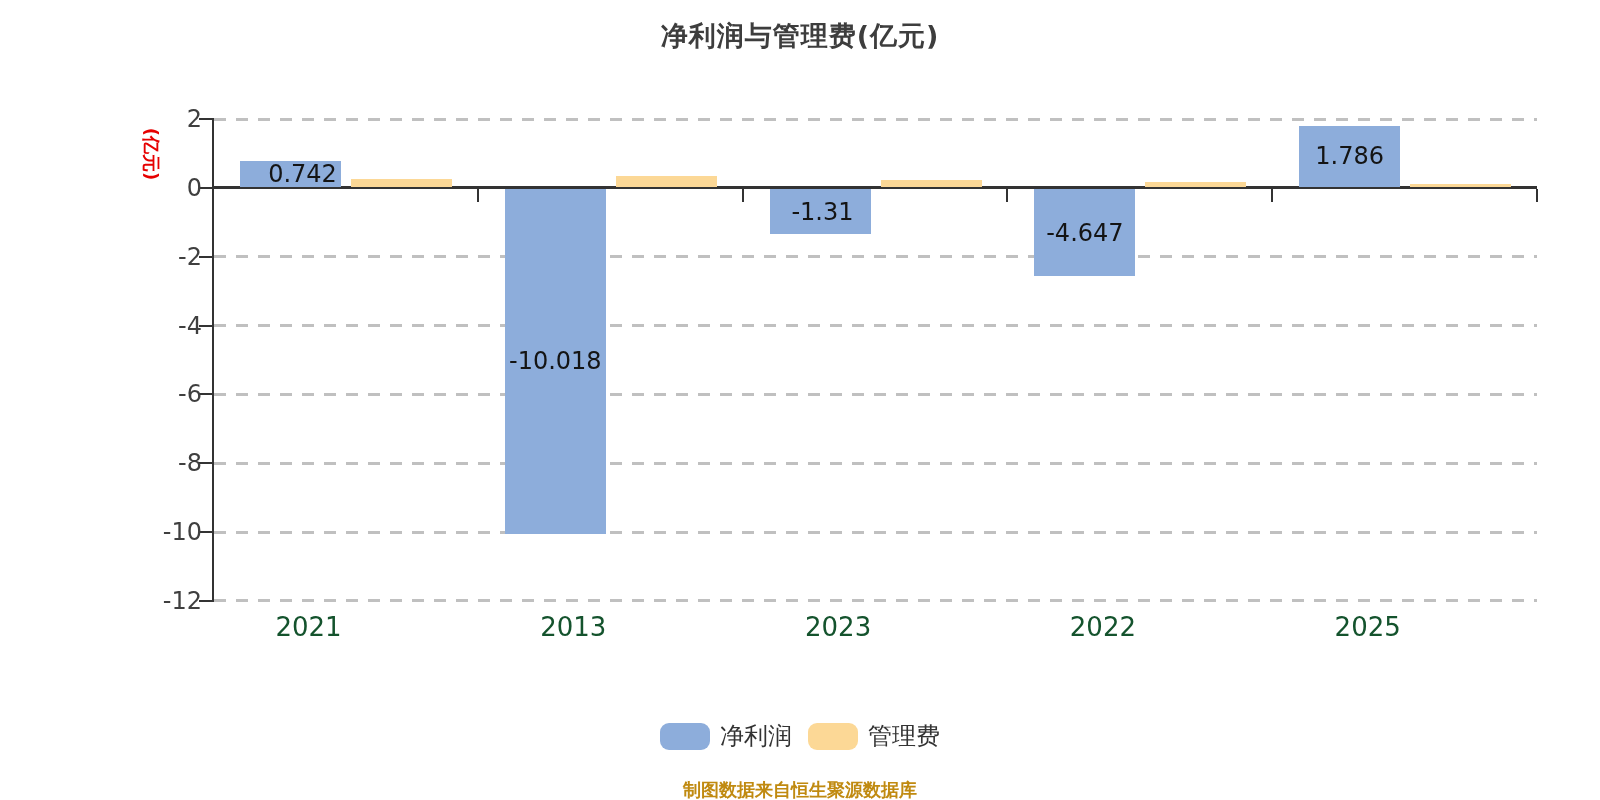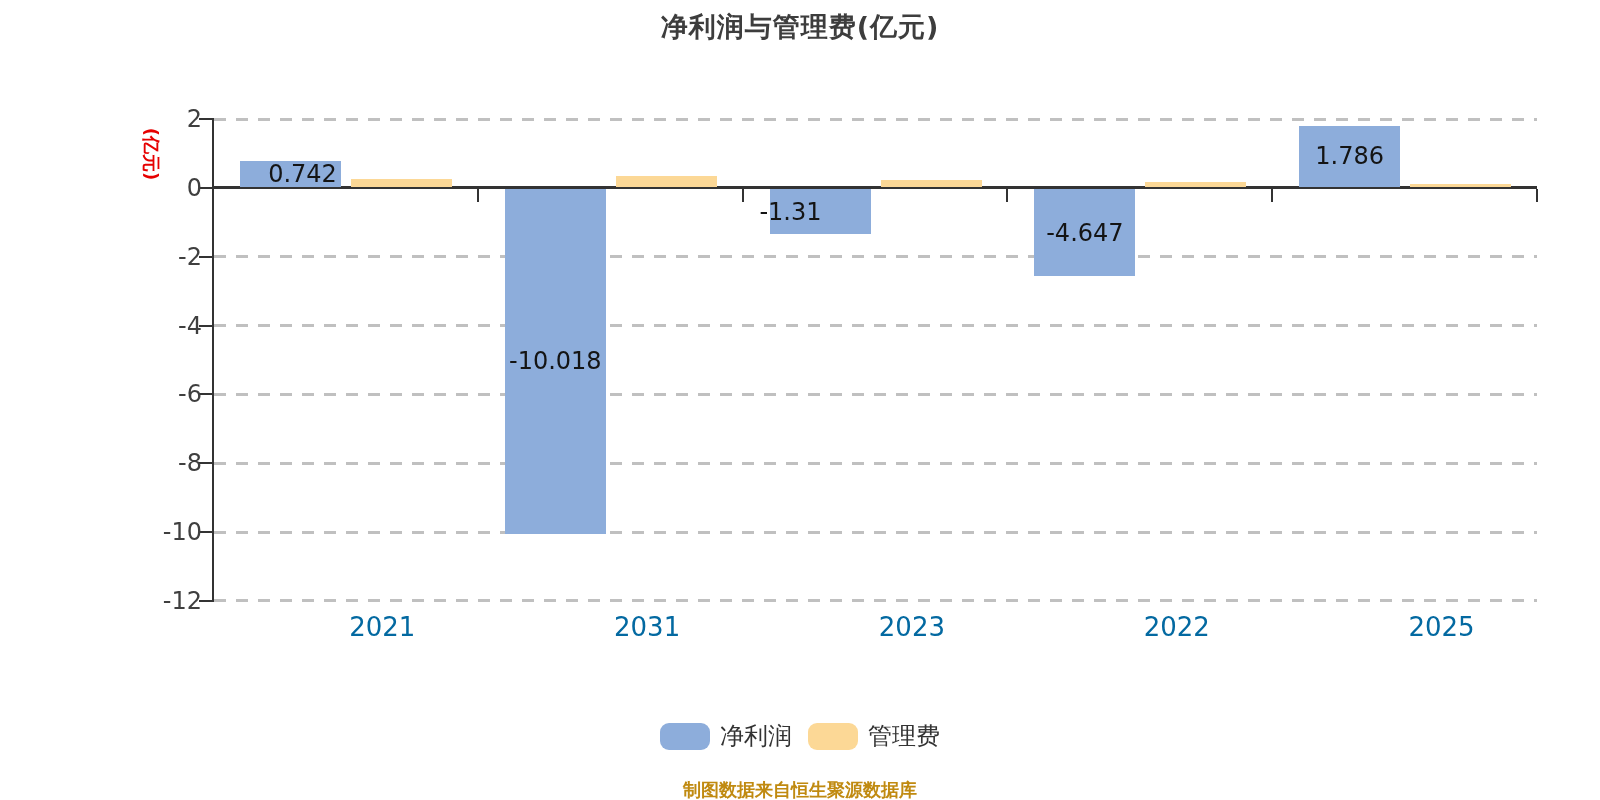--- a/index.html
+++ b/index.html
@@ -2,40 +2,40 @@
 <html><head>
 <meta charset="utf-8">
 <style>
   html, body { margin: 0; padding: 0; }
   body {
     width: 1600px; height: 800px; position: relative;
     background: #ffffff; overflow: hidden;
     font-family: "DejaVu Sans", "Liberation Sans", sans-serif;
   }
   #chart-title {
-    position: absolute; left: 0; top: 9px; width: 1600px;
+    position: absolute; left: 0; top: 18px; width: 1600px;
     text-align: center; font-size: 27px; font-weight: bold; color: #3d3d3d;
     letter-spacing: 1px;
   }
   #y-unit-label {
     position: absolute; left: 151px; top: 154px;
     transform: translate(-50%, -50%) rotate(90deg);
     white-space: nowrap; font-size: 18px; font-weight: bold; color: #e60000;
   }
   #plot { position: absolute; left: 0; top: 0; width: 1600px; height: 800px; }
   .gridline { position: absolute; height: 3px; }
   .solidline { position: absolute; background: #333333; }
   .tick { position: absolute; background: #333333; }
   .ylab {
     position: absolute; width: 70px; text-align: right;
     font-size: 24px; color: #3f3f3f; line-height: 28px; height: 28px;
   }
   .xlab {
-    position: absolute; width: 140px; text-align: right;
-    font-size: 26px; color: #0369a1; line-height: 30px; height: 30px;
+    position: absolute; width: 140px; text-align: left;
+    font-size: 26px; color: #14532d; line-height: 30px; height: 30px;
   }
   .bar { position: absolute; }
   .vlab {
     position: absolute; text-align: center; font-size: 24px; color: #141414;
     line-height: 30px; height: 30px; white-space: nowrap;
   }
   #legend {
     position: absolute; left: 0; top: 723px; width: 1600px; height: 27px;
     display: flex; justify-content: center; align-items: center; gap: 16px;
   }
@@ -82,32 +82,32 @@
       <div class="tick" style="left: 476.8px; top: 189px; width: 2px; height: 13px;"></div>
       <div class="tick" style="left: 741.6px; top: 189px; width: 2px; height: 13px;"></div>
       <div class="tick" style="left: 1006.4px; top: 189px; width: 2px; height: 13px;"></div>
       <div class="tick" style="left: 1271.2px; top: 189px; width: 2px; height: 13px;"></div>
       <div class="tick" style="left: 1536px; top: 189px; width: 2px; height: 13px;"></div>
       <div class="bar" style="left: 240px; top: 161.475px; width: 101px; height: 25.5248px; background: rgb(141, 173, 219);"></div>
       <div class="vlab" style="left: 240px; top: 159.238px; width: 101px; margin-left: 12px;">0.742</div>
       <div class="bar" style="left: 504.8px; top: 189px; width: 101px; height: 344.619px; background: rgb(141, 173, 219);"></div>
       <div class="vlab" style="left: 504.8px; top: 346.31px; width: 101px;">-10.018</div>
       <div class="bar" style="left: 769.6px; top: 189px; width: 101px; height: 45.064px; background: rgb(141, 173, 219);"></div>
-      <div class="vlab" style="left: 740px; top: 196.532px; width: 101px;">-1.31</div>
+      <div class="vlab" style="left: 772px; top: 196.532px; width: 101px;">-1.31</div>
       <div class="bar" style="left: 1034.4px; top: 189px; width: 101px; height: 87.3416px; background: rgb(141, 173, 219);"></div>
       <div class="vlab" style="left: 1034.4px; top: 217.671px; width: 101px;">-4.647</div>
       <div class="bar" style="left: 1299.2px; top: 125.562px; width: 101px; height: 61.4384px; background: rgb(141, 173, 219);"></div>
       <div class="vlab" style="left: 1299.2px; top: 141.281px; width: 101px;">1.786</div>
       <div class="bar" style="left: 351px; top: 179.088px; width: 101px; height: 7.912px; background: rgb(252, 216, 150);"></div>
       <div class="bar" style="left: 615.8px; top: 175.992px; width: 101px; height: 11.008px; background: rgb(252, 216, 150);"></div>
       <div class="bar" style="left: 880.6px; top: 180.12px; width: 101px; height: 6.88px; background: rgb(252, 216, 150);"></div>
       <div class="bar" style="left: 1145.4px; top: 182.184px; width: 101px; height: 4.816px; background: rgb(252, 216, 150);"></div>
       <div class="bar" style="left: 1410.2px; top: 183.56px; width: 101px; height: 3.44px; background: rgb(252, 216, 150);"></div>
       <div class="xlab" style="left: 275.4px; top: 612px;">2021</div>
-      <div class="xlab" style="left: 540.2px; top: 612px;">2031</div>
+      <div class="xlab" style="left: 540.2px; top: 612px;">2013</div>
       <div class="xlab" style="left: 805px; top: 612px;">2023</div>
       <div class="xlab" style="left: 1069.8px; top: 612px;">2022</div>
       <div class="xlab" style="left: 1334.6px; top: 612px;">2025</div>
     </div>
   <div id="legend">
       <div class="legend-item">
         <div class="legend-swatch" style="background: rgb(141, 173, 219);"></div>
         <div class="legend-label">净利润</div>
       </div>
       <div class="legend-item">

